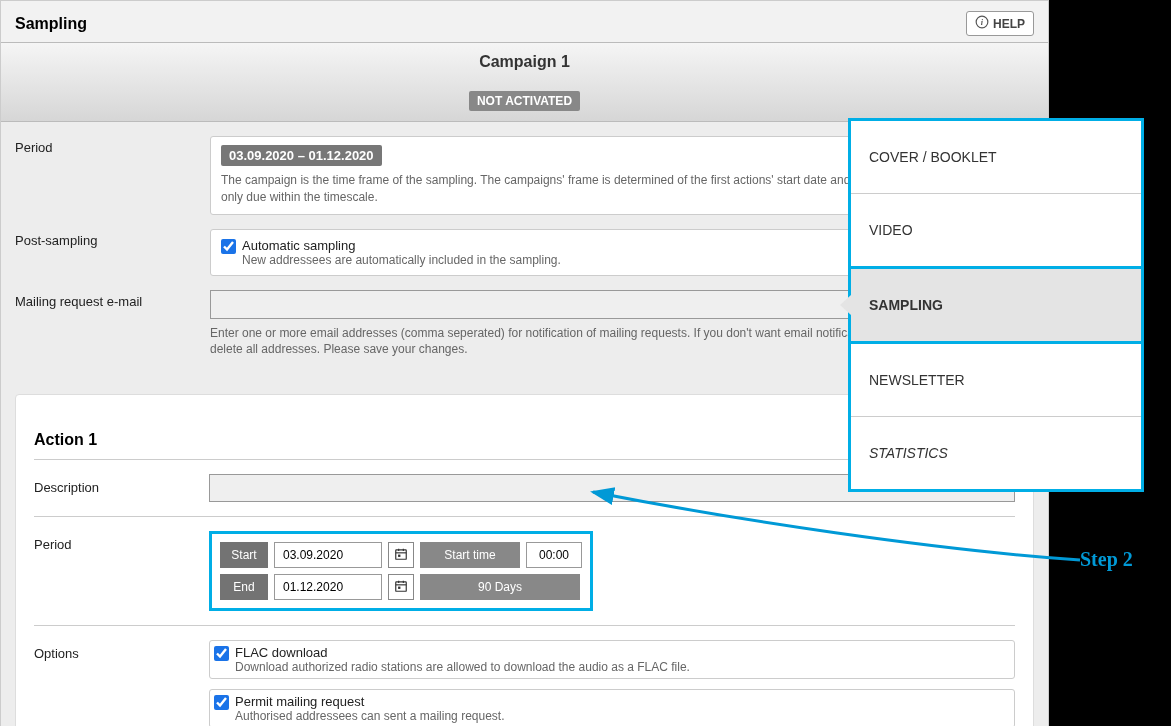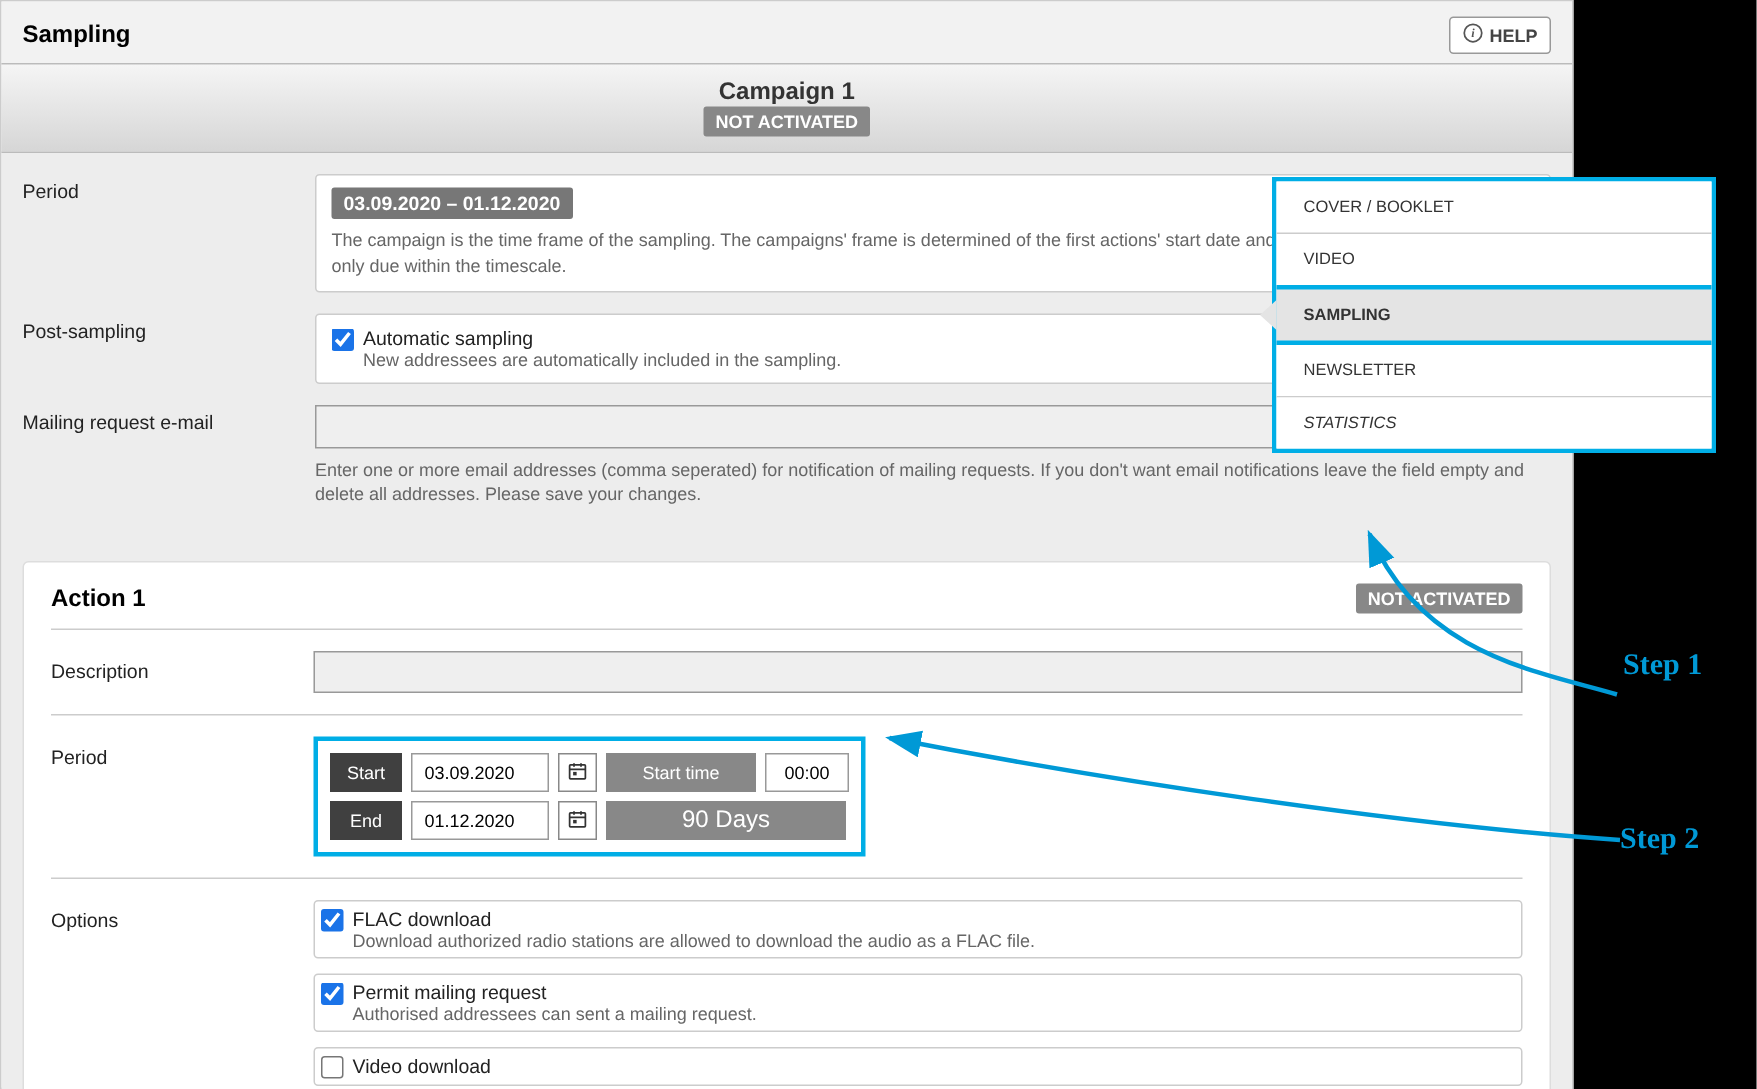--- a/index.html
+++ b/index.html
@@ -40,21 +40,21 @@
     display: flex; justify-content: space-between; align-items: center;
     padding: 10px 14px;
     background: linear-gradient(to bottom, #f5f5f5 0%, #d6d6d6 100%);
     border-top: 1px solid #bbb;
     border-bottom: 1px solid #bbb;
     flex-direction: column;
   }
   .campaign-head h2 { font-size: 16px; font-weight: bold; color: #333; }
   .status-badge {
     background: #888; color: #fff; font-weight: bold;
-    font-size: 12px; padding: 3px 8px; border-radius: 2px;
+    font-size: 12px; padding: 3px 8px; border-radius: 2px; margin-top: 20px;
   }
   .form-area { padding: 0; background: #ededed; }
   .row { display: flex; padding: 14px 14px 0 14px; }
   .row-label { width: 195px; flex-shrink: 0; font-size: 13px; color: #222; padding-top: 4px; }
   .row-content { flex: 1; }
   .badge-box {
     border: 1px solid #ccc; background: #fff; border-radius: 3px;
     padding: 8px 10px;
   }
   .date-badge {
@@ -98,62 +98,62 @@
     padding: 6px 8px; font-size: 13px; color: #333; height: 28px;
   }
   .period-box {
     border: 3px solid #00aee6;
     padding: 8px;
     display: inline-block;
   }
   .date-line { display: flex; gap: 6px; margin-bottom: 6px; }
   .date-line:last-child { margin-bottom: 0; }
   .seg-label {
-    background: #404040; color: #fff; font-size: 12px;
+    background: #737373; color: #fff; font-size: 12px;
     display: inline-flex; align-items: center; justify-content: center;
     padding: 0 0; height: 26px; min-width: 48px;
   }
   .seg-input {
     border: 1px solid #999; background: #fff; font-size: 12px;
-    padding: 0 8px; height: 26px; width: 92px;
+    padding: 0 8px; height: 26px; width: 108px;
   }
   .cal-btn {
     border: 1px solid #888; background: #fff; width: 26px; height: 26px;
     display: inline-flex; align-items: center; justify-content: center;
     cursor: pointer;
   }
   .cal-btn svg { width: 14px; height: 14px; }
   .seg-time-label {
     background: #888; color: #fff; font-size: 12px;
     display: inline-flex; align-items: center; justify-content: center;
     height: 26px; width: 100px;
   }
   .seg-time-input {
     border: 1px solid #999; background: #fff; font-size: 12px;
     text-align: center; height: 26px; width: 56px;
   }
   .days-badge {
-    background: #888; color: #fff; font-size: 16px;
+    background: #888; color: #fff; font-size: 12px;
     display: inline-flex; align-items: center; justify-content: center;
     height: 26px; width: 160px;
   }
 
   
   .float-nav {
     position: absolute;
     top: 118px;
     left: 848px;
     width: 296px;
     border: 3px solid #00aee6;
     background: #fff;
     z-index: 20;
   }
   .float-nav .nav-item {
-    padding: 11px 18px;
-    font-size: 11px;
+    padding: 28px 18px;
+    font-size: 14px;
     color: #333;
     border-bottom: 1px solid #ccc;
     cursor: pointer;
     background: #fff;
     position: relative;
   }
   .float-nav .nav-item:last-child { border-bottom: none; font-style: italic; }
   .float-nav .nav-item.active {
     background: #e4e4e4;
     font-weight: bold;

